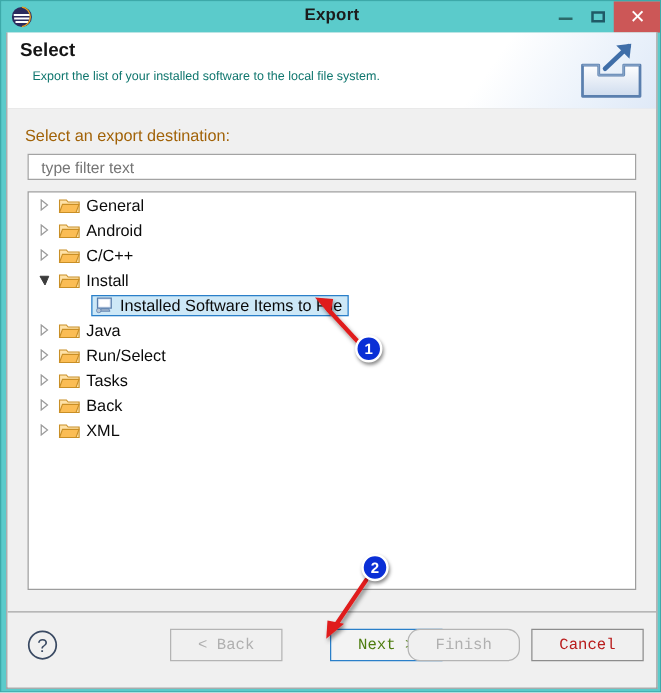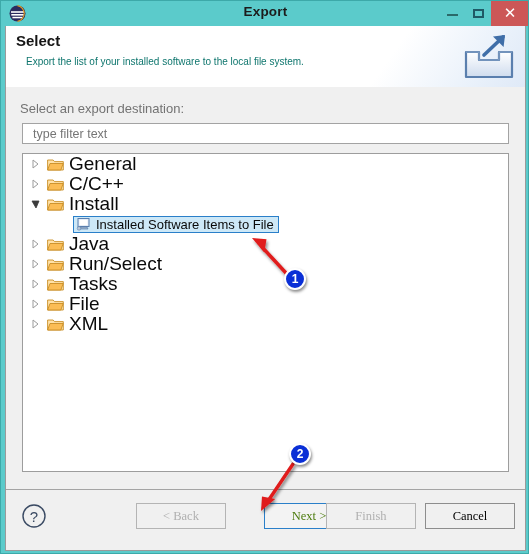--- a/index.html
+++ b/index.html
@@ -140,21 +140,21 @@
     position: absolute;
     left: 0; top: 61px;
     width: 519px;
     height: 402px;
     background: #f0f0f0;
   }
   #destination-label {
     position: absolute;
     left: 14px; top: 14px;
     font-size: 13px;
-    color: #737373;
+    color: #a16207;
   }
   #filter-input {
     position: absolute;
     left: 16px; top: 36px;
     width: 487px;
     height: 21px;
     box-sizing: border-box;
     background: #ffffff;
     border: 1px solid #a3a3a3;
     font-family: "Liberation Sans", sans-serif;
@@ -189,21 +189,21 @@
     top: 5px;
     width: 9px; height: 10px;
   }
   .folder-icon {
     width: 17px;
     height: 14px;
     margin-right: 5px;
     flex: 0 0 auto;
   }
   .tree-label {
-    font-size: 19px;
+    font-size: 13px;
     color: #0a0a0a;
     white-space: nowrap;
   }
   #selected-item {
     position: relative;
     display: inline-flex;
     align-items: center;
     height: 17px;
     margin-left: 0px;
     padding: 0 4px 0 2px;
@@ -233,41 +233,41 @@
     width: 26px; height: 26px;
   }
   .dlgbtn {
     position: absolute;
     top: 13px;
     width: 90px;
     height: 26px;
     box-sizing: border-box;
     background: #f0f0f0;
     border: 1px solid #b4b4b4;
-    font-family: Liberation Serif, serif;
+    font-family: Liberation Mono, monospace;
     font-size: 12.5px;
     color: #b0b0b0;
     text-align: center;
     line-height: 24px;
     cursor: default;
     padding: 0;
   }
   .dlgbtn.enabled {
     border: 1px solid #8d8d8d;
-    color: #000000;
+    color: #b91c1c;
   }
   .dlgbtn.focused {
     border: 1px solid #2a7fc9;
     color: #4d7c0f;
     background: #f3f3f3;
     margin-left: 36px;
   }
   #btn-back   { left: 130px; }
   #btn-next   { left: 222px; }
-  #btn-finish { left: 320px; }
+  #btn-finish { left: 320px; border-radius: 10px; }
   #btn-cancel { left: 419px; }
 
   
   #annotations {
     position: absolute;
     left: 0; top: 0;
     width: 529px; height: 554px;
     pointer-events: none;
   }
   .badge {
@@ -349,20 +349,30 @@
           <svg class="twisty" viewBox="0 0 9 10">
             <path d="M2 1 L7 5 L2 9 Z" fill="none" stroke="#9b9b9b" stroke-width="1"></path>
           </svg>
           <svg class="folder-icon" viewBox="0 0 17 14">
             <path d="M0.6 3 h5.5 l1.4 1.6 h8.8 v8.4 H0.6 Z" fill="#ffe2a8" stroke="#c98f26" stroke-width="0.9"></path>
             <path d="M3 6.5 h13.2 l-2.4 6.5 H0.6 Z" fill="#fbbd55" stroke="#c98f26" stroke-width="0.9"></path>
           </svg>
           <span class="tree-label">General</span>
         </div>
 
+        <div class="tree-row">
+          <svg class="twisty" viewBox="0 0 9 10">
+            <path d="M2 1 L7 5 L2 9 Z" fill="none" stroke="#9b9b9b" stroke-width="1"></path>
+          </svg>
+          <svg class="folder-icon" viewBox="0 0 17 14">
+            <path d="M0.6 3 h5.5 l1.4 1.6 h8.8 v8.4 H0.6 Z" fill="#ffe2a8" stroke="#c98f26" stroke-width="0.9"></path>
+            <path d="M3 6.5 h13.2 l-2.4 6.5 H0.6 Z" fill="#fbbd55" stroke="#c98f26" stroke-width="0.9"></path>
+          </svg>
+          <span class="tree-label">Android</span>
+        </div>
 
         <div class="tree-row">
           <svg class="twisty" viewBox="0 0 9 10">
             <path d="M2 1 L7 5 L2 9 Z" fill="none" stroke="#9b9b9b" stroke-width="1"></path>
           </svg>
           <svg class="folder-icon" viewBox="0 0 17 14">
             <path d="M0.6 3 h5.5 l1.4 1.6 h8.8 v8.4 H0.6 Z" fill="#ffe2a8" stroke="#c98f26" stroke-width="0.9"></path>
             <path d="M3 6.5 h13.2 l-2.4 6.5 H0.6 Z" fill="#fbbd55" stroke="#c98f26" stroke-width="0.9"></path>
           </svg>
           <span class="tree-label">C/C++</span>
@@ -425,21 +435,21 @@
         </div>
 
         <div class="tree-row">
           <svg class="twisty" viewBox="0 0 9 10">
             <path d="M2 1 L7 5 L2 9 Z" fill="none" stroke="#9b9b9b" stroke-width="1"></path>
           </svg>
           <svg class="folder-icon" viewBox="0 0 17 14">
             <path d="M0.6 3 h5.5 l1.4 1.6 h8.8 v8.4 H0.6 Z" fill="#ffe2a8" stroke="#c98f26" stroke-width="0.9"></path>
             <path d="M3 6.5 h13.2 l-2.4 6.5 H0.6 Z" fill="#fbbd55" stroke="#c98f26" stroke-width="0.9"></path>
           </svg>
-          <span class="tree-label">File</span>
+          <span class="tree-label">Back</span>
         </div>
 
         <div class="tree-row">
           <svg class="twisty" viewBox="0 0 9 10">
             <path d="M2 1 L7 5 L2 9 Z" fill="none" stroke="#9b9b9b" stroke-width="1"></path>
           </svg>
           <svg class="folder-icon" viewBox="0 0 17 14">
             <path d="M0.6 3 h5.5 l1.4 1.6 h8.8 v8.4 H0.6 Z" fill="#ffe2a8" stroke="#c98f26" stroke-width="0.9"></path>
             <path d="M3 6.5 h13.2 l-2.4 6.5 H0.6 Z" fill="#fbbd55" stroke="#c98f26" stroke-width="0.9"></path>
           </svg>

